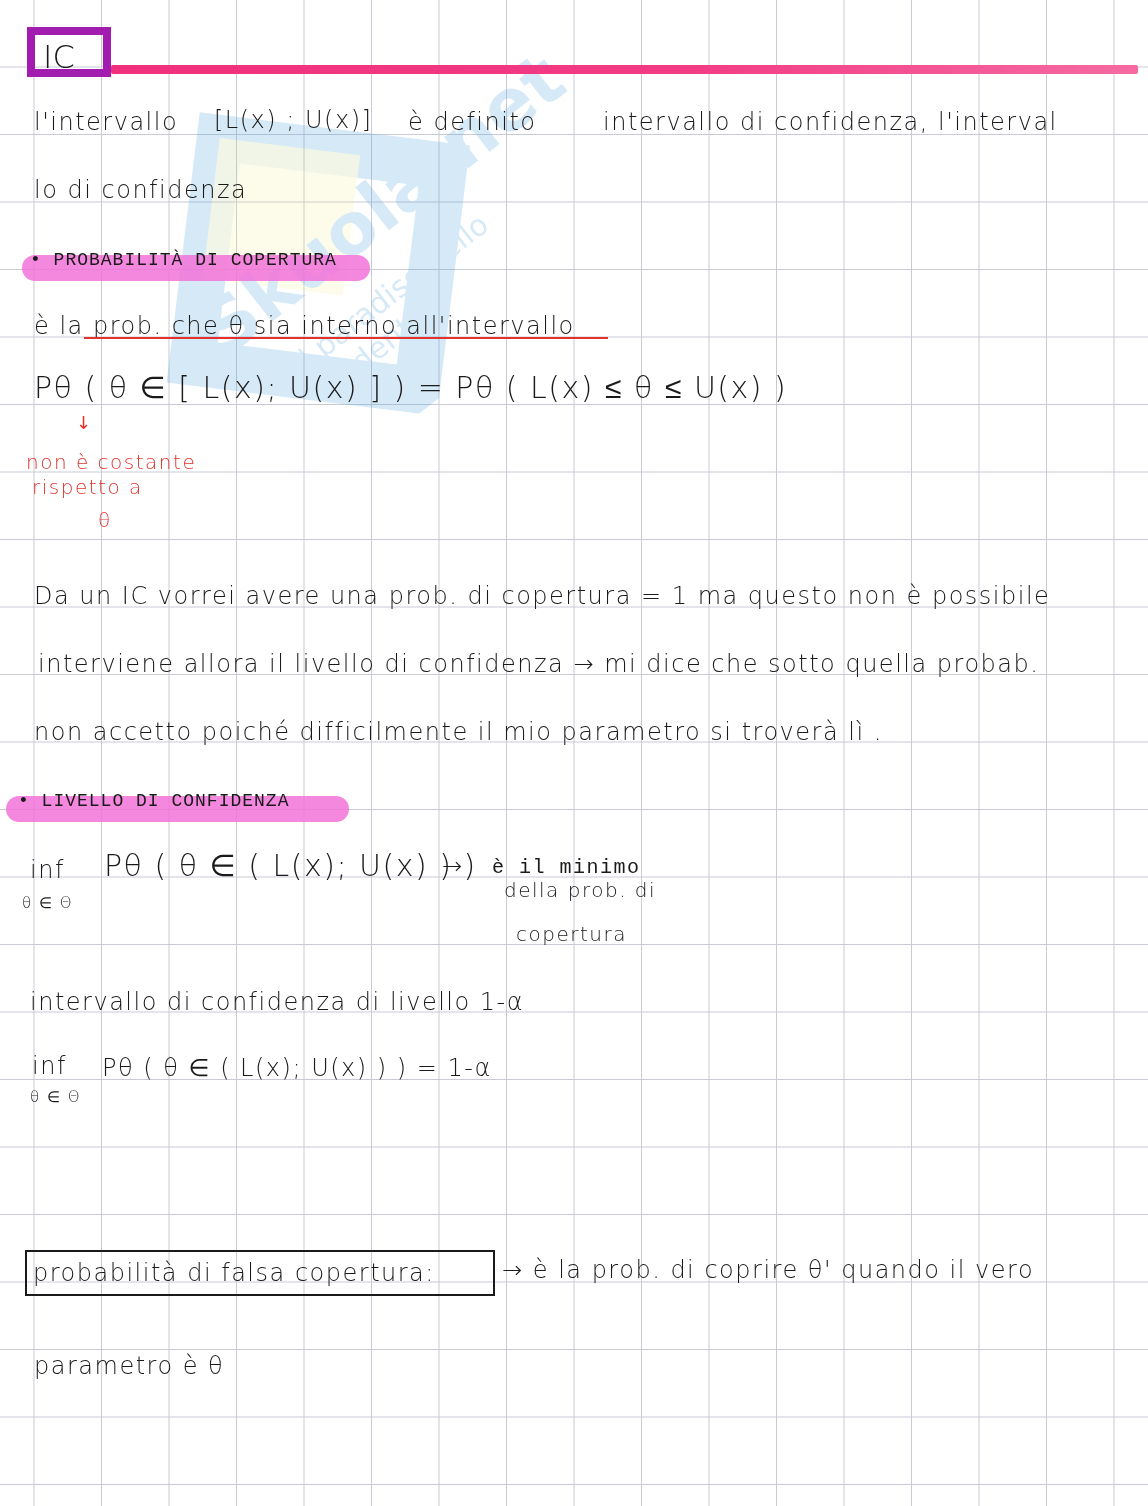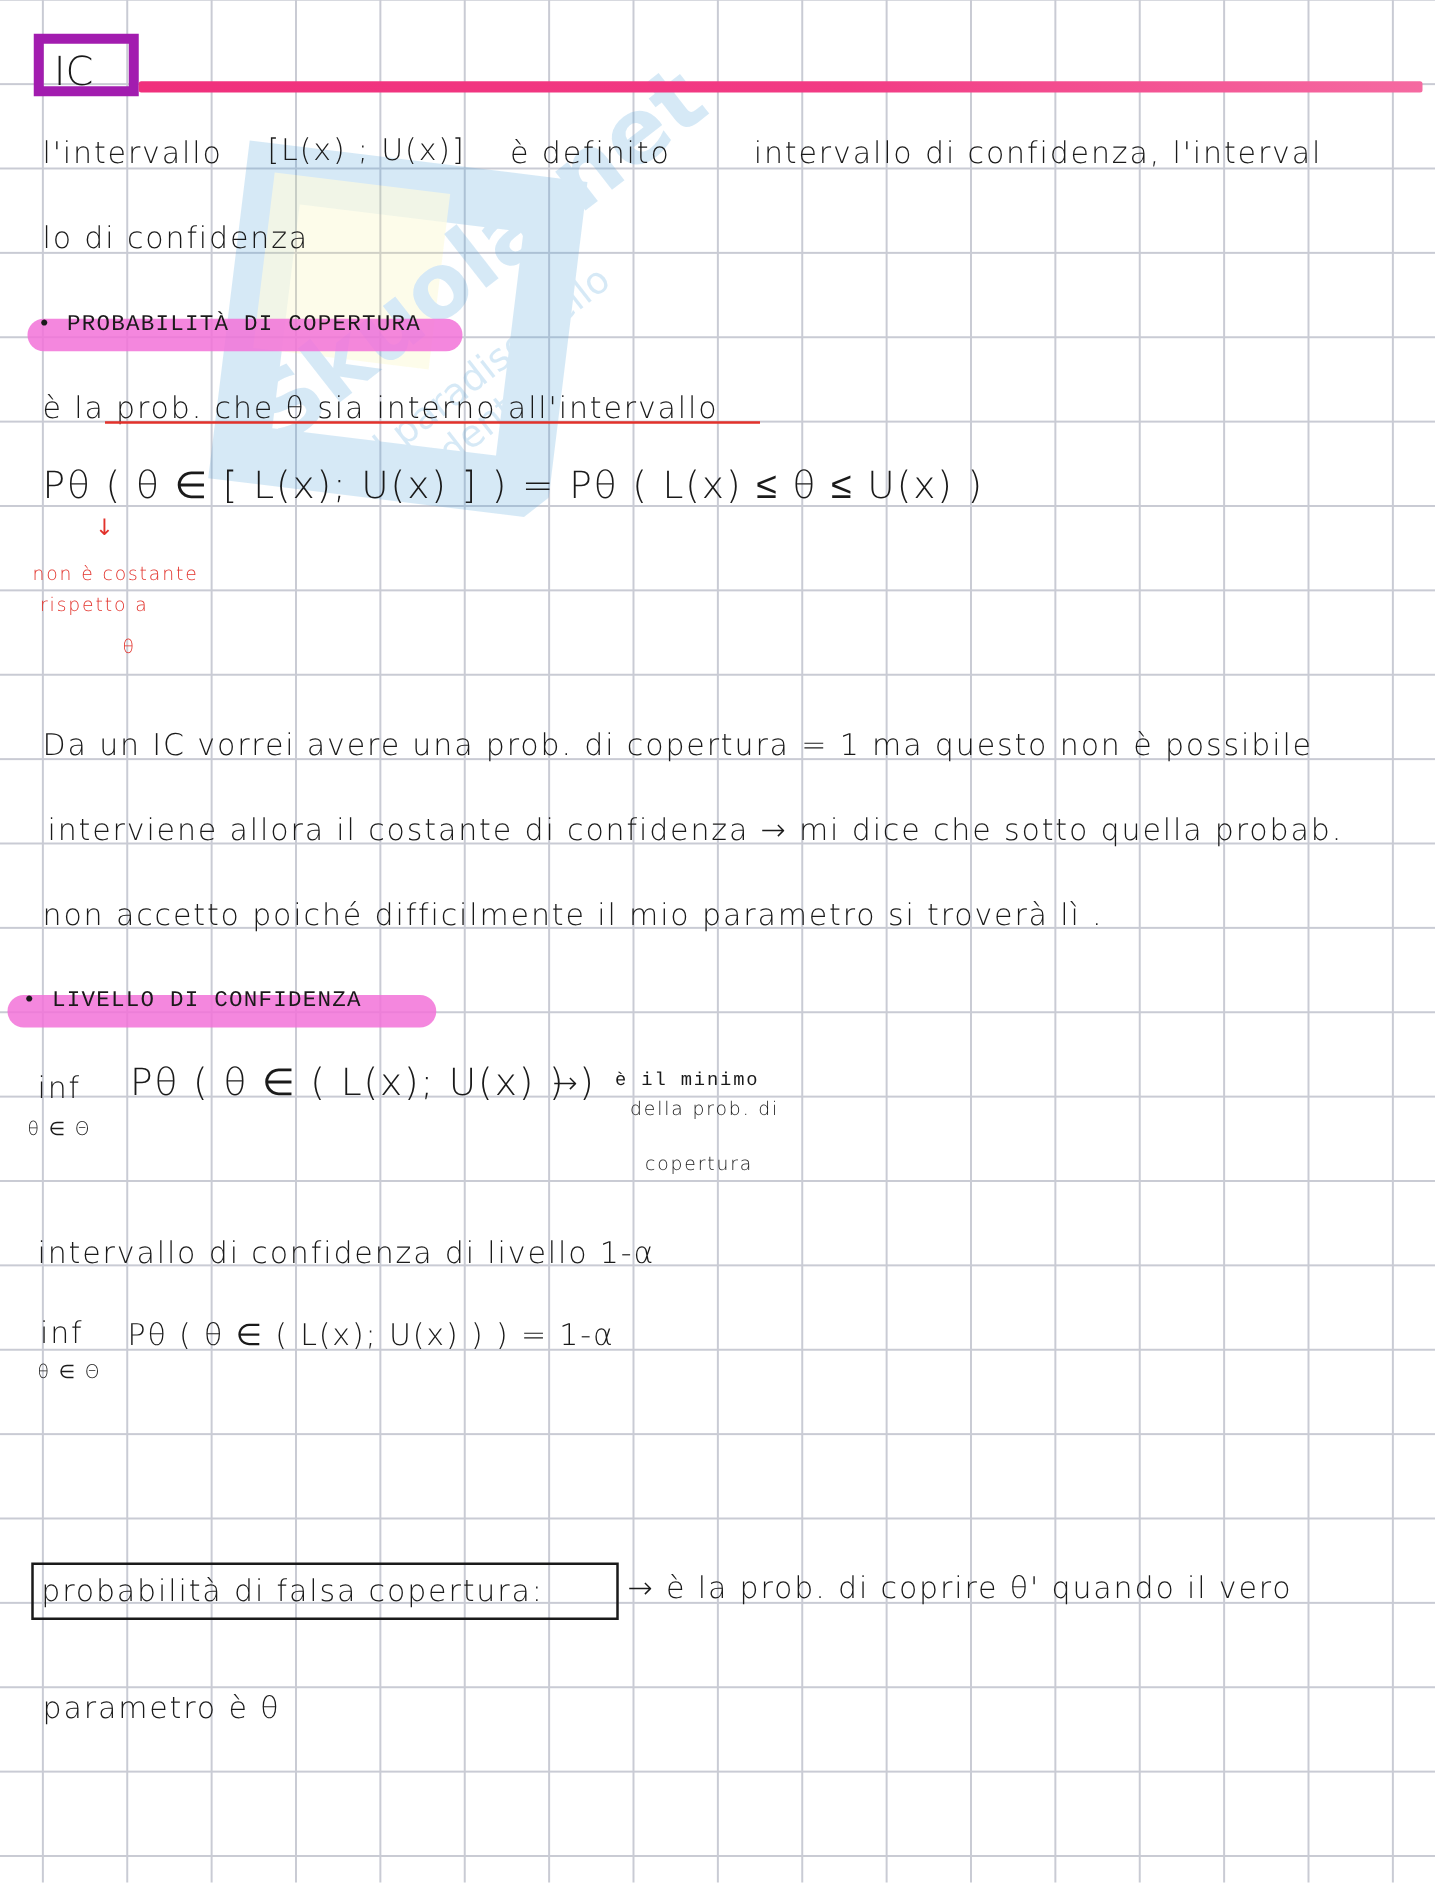--- a/index.html
+++ b/index.html
@@ -32,21 +32,21 @@
       border-radius: 2px;
     }
     .hl {
       position: absolute; border-radius: 14px; background: #f272d8; opacity: 0.85;
     }
     .heading { font-size: 18px; letter-spacing: 1px; font-family: Liberation Mono, monospace; }
     .line { font-size: 24px; }
     .red { color: #e2322b; }
     .red-underline { position: absolute; height: 2px; background: #e2322b; }
     .boxed { border: 2px solid #1a1a1a; padding: 2px 6px; }
-    .small { font-size: 15px; }
+    .small { font-size: 20px; }
     .sub { font-size: 15px; }
   </style>
 </head>
 <body>
 
 <div class="watermark">
   <svg width="420" height="380" viewBox="0 0 420 380">
     <polygon points="40,200 200,40 360,200 200,360" fill="none" stroke="#4a9fd9" stroke-width="46"></polygon>
     <polygon points="200,40 300,140 200,240 100,140" fill="#f7ee7a" opacity="0.7"></polygon>
   </svg>
@@ -70,21 +70,21 @@
 <div class="red-underline" style="left:84px;top:337px;width:524px;"></div>
 
 <div class="abs hw" style="left:34px;top:370px;font-size:30px;">Pθ ( θ ∈ [ L(x); U(x) ] ) = Pθ ( L(x) ≤ θ ≤ U(x) )</div>
 
 <div class="abs red" style="left:76px;top:412px;font-size:18px;">↓</div>
 <div class="abs hw red small" style="left:26px;top:450px;">non è costante</div>
 <div class="abs hw red small" style="left:32px;top:475px;">rispetto a</div>
 <div class="abs hw red small" style="left:98px;top:508px;">θ</div>
 
 <div class="abs hw line" style="left:34px;top:582px;">Da un IC vorrei avere una prob. di copertura = 1  ma questo non è possibile</div>
-<div class="abs hw line" style="left:38px;top:650px;">interviene allora il costante di confidenza → mi dice che sotto quella probab.</div>
+<div class="abs hw line" style="left:38px;top:650px;">interviene allora il livello di confidenza → mi dice che sotto quella probab.</div>
 <div class="abs hw line" style="left:34px;top:718px;">non accetto poiché difficilmente il mio parametro si troverà lì .</div>
 
 <div class="hl" style="left:6px;top:796px;width:343px;height:26px;"></div>
 <div class="abs hw heading" style="left:18px;top:791px;">• LIVELLO DI CONFIDENZA</div>
 
 <div class="abs hw line" style="left:30px;top:856px;">inf</div>
 <div class="abs hw sub" style="left:22px;top:894px;">θ ∈ Θ</div>
 <div class="abs hw" style="left:104px;top:848px;font-size:30px;">Pθ ( θ ∈ ( L(x); U(x) ) )</div>
 <div class="abs hw line" style="left:442px;top:852px;">→</div>
 <div class="abs hw small" style="left:492px;top:856px;font-family:Liberation Mono, monospace;">è il minimo</div>

